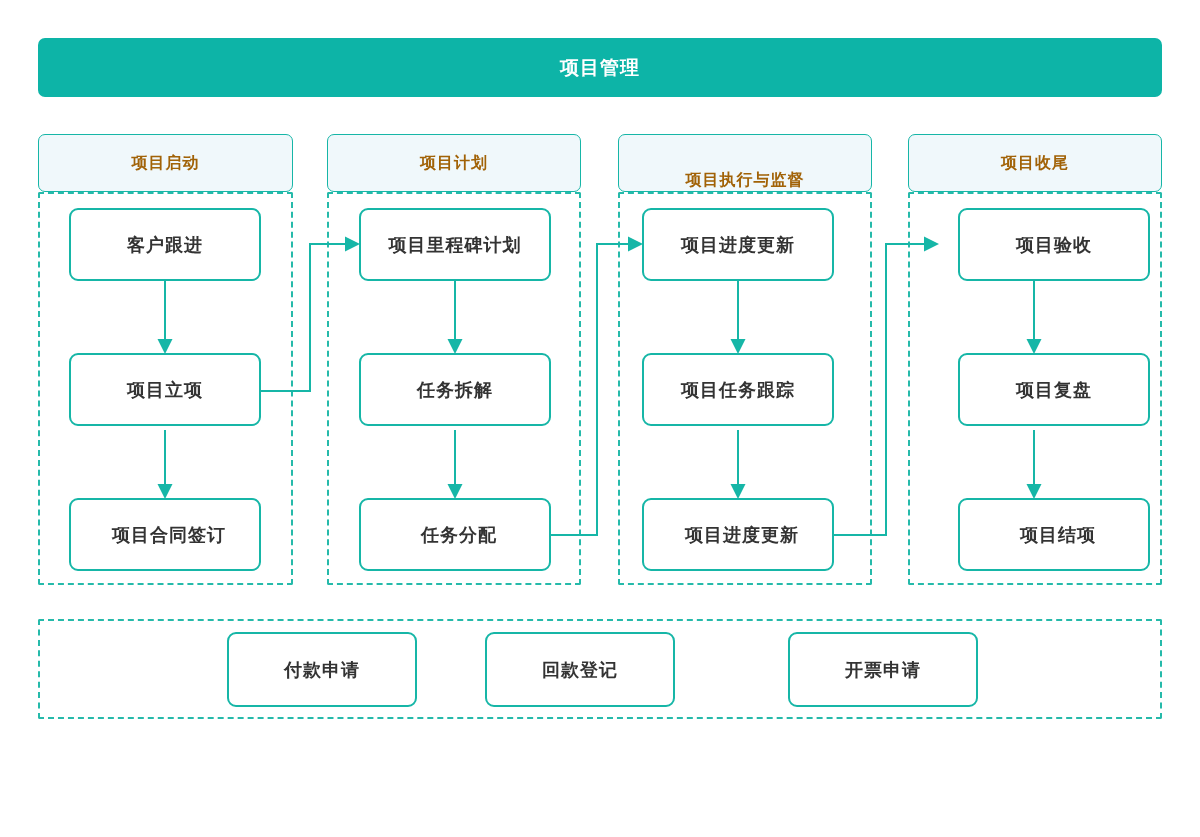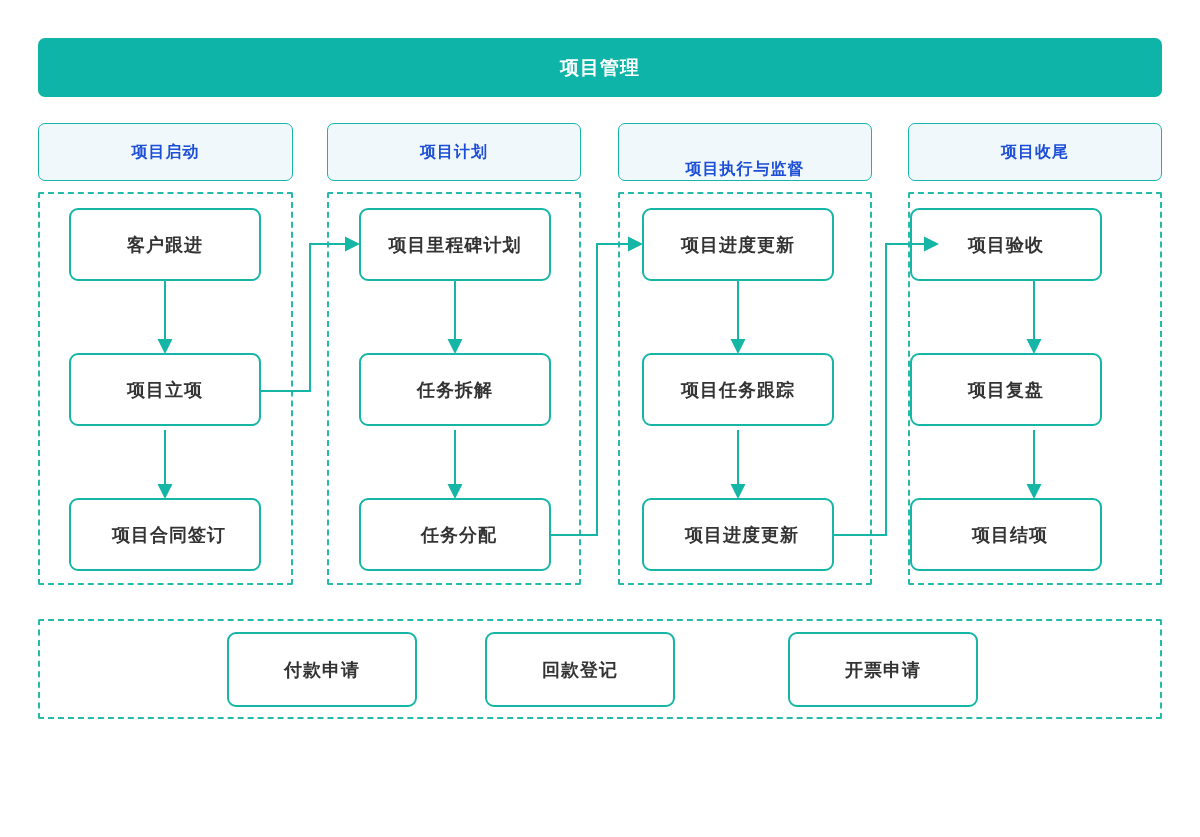--- a/index.html
+++ b/index.html
@@ -8,43 +8,43 @@
     font-family:Liberation Mono, monospace;overflow:hidden;
   }
   .banner{
     position:absolute;left:38px;width:1124px;border-radius:7px;
     display:flex;align-items:center;justify-content:center;
     box-sizing:border-box;font-weight:bold;letter-spacing:1px;
   }
   .banner-top{top:38px;height:59px;background:#0DB4A7;color:#ffffff;font-size:19px;}
   .banner-bottom{top:736px;height:64px;background:#EFF7FB;border:1.5px solid #16B6A7;color:#0FAF9F;font-size:18px;}
   .col-header{
-    position:absolute;top:123px;height:58px;background:#F0F8FB;
+    position:absolute;top:134px;height:58px;background:#F0F8FB;
     border:1.5px solid #16B6A7;border-radius:7px;box-sizing:border-box;
     display:flex;align-items:center;justify-content:center;
-    color:#1d4ed8;font-size:16px;font-weight:bold;letter-spacing:1px;
+    color:#a16207;font-size:16px;font-weight:bold;letter-spacing:1px;
   }
   .lane{
     position:absolute;top:192px;height:393px;border:2px dashed #25BAAA;
     box-sizing:border-box;border-radius:2px;background:transparent;
   }
   .lane-finance{
     position:absolute;left:38px;top:619px;width:1124px;height:100px;
     border:2px dashed #25BAAA;box-sizing:border-box;border-radius:2px;
   }
   .node{
     position:absolute;width:192px;height:73px;background:#ffffff;
     border:2px solid #16B6A7;border-radius:9px;box-sizing:border-box;
     display:flex;align-items:center;justify-content:center;
     color:#333333;font-size:18px;font-weight:600;letter-spacing:1px;
     z-index:2;
   }
   .fin-node{top:632px;height:75px;width:190px;}
   
-  .c1{left:69px;}  .c2{left:359px;} .c3{left:642px;} .c4{left:910px;text-align:right;}
+  .c1{left:69px;}  .c2{left:359px;} .c3{left:642px;} .c4{left:958px;text-align:right;}
   .r1{top:208px;}  .r2{top:353px;}  .r3{top:498px;padding-left:8px;}
   .connectors{position:absolute;left:0;top:0;z-index:3;pointer-events:none;}
 </style>
 </head>
 <body>
 
 <div class="canvas">
 
   <div class="banner banner-top">
       <span>项目管理</span>

